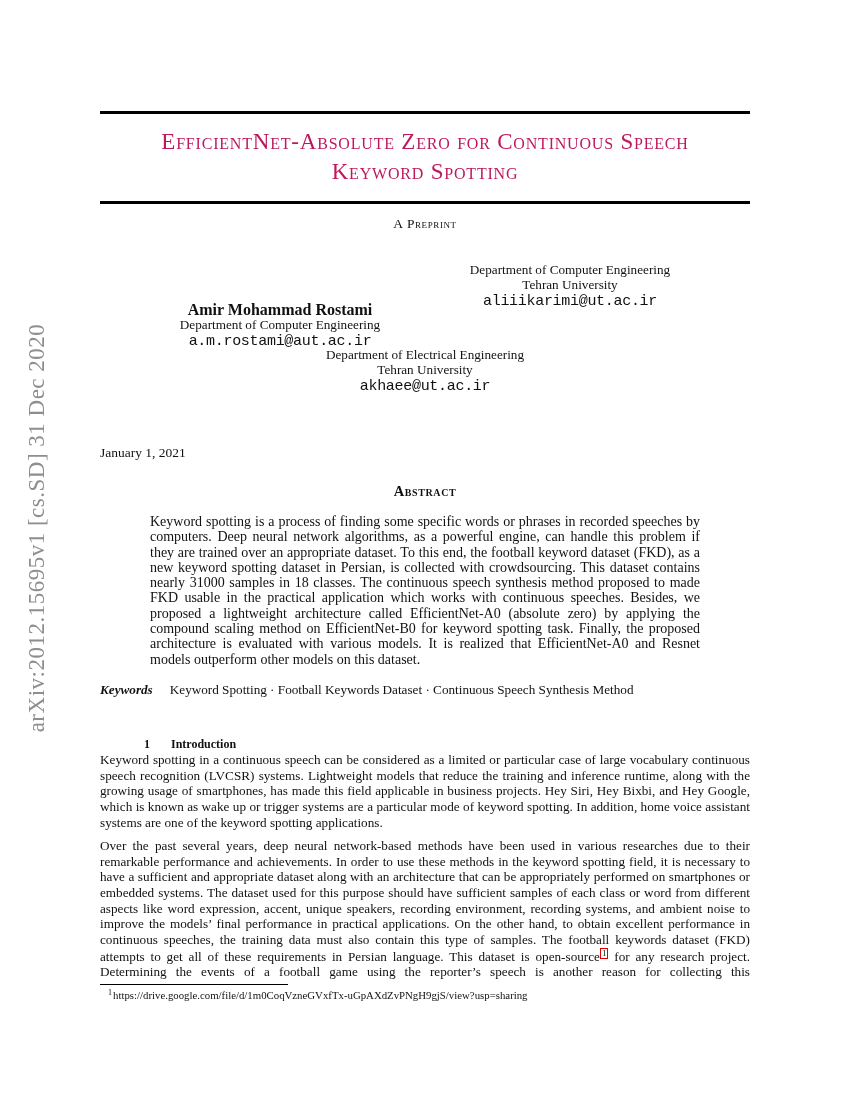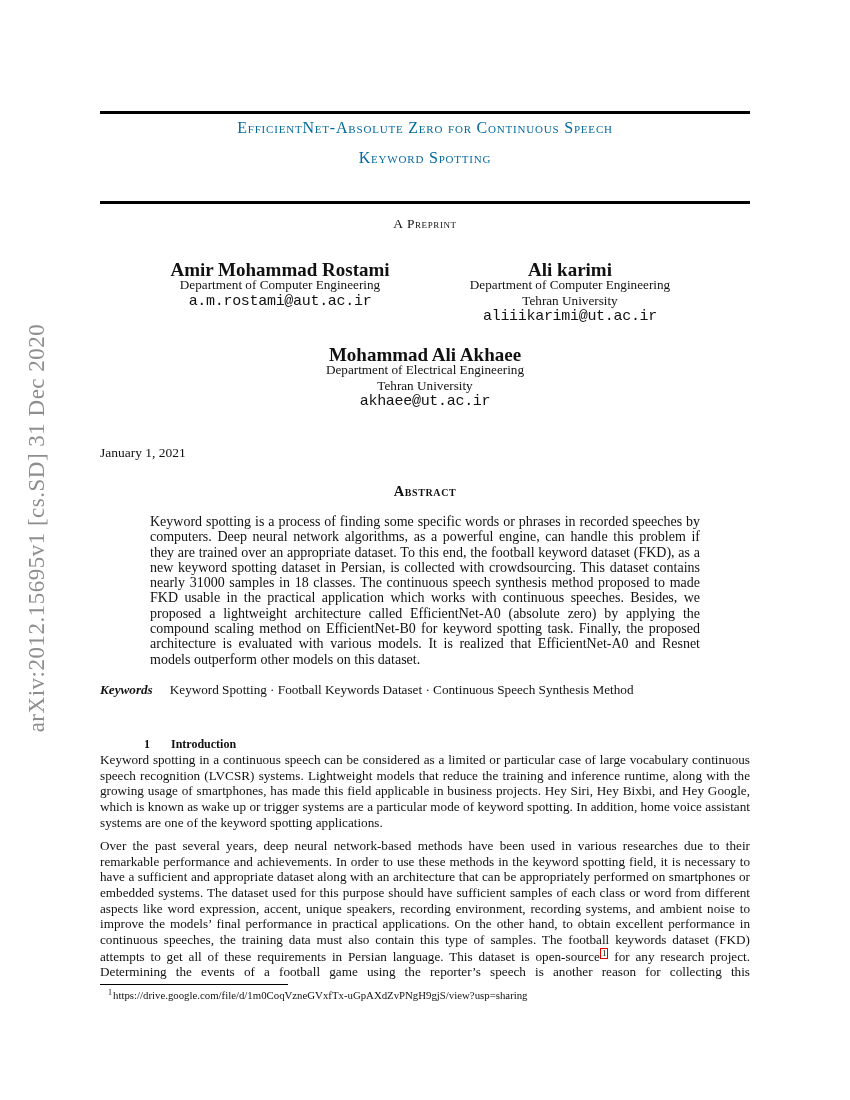--- a/index.html
+++ b/index.html
@@ -20,37 +20,37 @@
     white-space: nowrap;
     font-size: 23px;
     letter-spacing: 0.5px;
     color: #8e8e8e;
   }
   .content { position: absolute; left: 100px; top: 0; width: 650px; }
   .rule { position: absolute; left: 0; width: 650px; height: 2.5px; background: #000; }
   .rule-top { top: 111px; }
   .rule-bottom { top: 201px; }
   .paper-title {
-    position: absolute; top: 113px; width: 650px;
+    position: absolute; top: 127px; width: 650px;
     text-align: center;
     font-variant: small-caps;
-    font-size: 16px;
+    font-size: 23px;
     line-height: 30px;
     letter-spacing: 0.8px;
-    color: #0369a1;
+    color: #be185d;
   }
   .preprint {
     position: absolute; top: 216px; width: 650px;
     text-align: center;
     font-variant: small-caps;
     font-size: 13.5px;
     letter-spacing: 0.6px;
   }
   .author { position: absolute; text-align: center; font-size: 13.2px; line-height: 15.3px; }
-  .author-name { font-weight: bold; font-size: 19px; }
+  .author-name { font-weight: bold; font-size: 16px; margin-top: 40px; }
   .author-email { font-family: "Liberation Mono", monospace; font-size: 15px; letter-spacing: -0.3px; margin-top: 1px; }
   .author-1 { top: 262px; left: 20px;  width: 320px; }
   .author-2 { top: 262px; left: 310px; width: 320px; }
   .author-3 { top: 347px; left: 0;     width: 650px; }
   .date-line {
     position: absolute; top: 445px; width: 650px;
     text-align: left; font-size: 13.5px;
   }
   .abstract-heading {
     position: absolute; top: 483px; width: 650px;
@@ -111,28 +111,26 @@
 
     <div class="preprint">A Preprint</div>
 
     <div class="author author-1">
       <div class="author-name">Amir Mohammad Rostami</div>
       <div class="author-line">Department of Computer Engineering</div>
       <div class="author-email">a.m.rostami@aut.ac.ir</div>
     </div>
 
     <div class="author author-2">
-      <div class="author-name">Ali karimi</div>
       <div class="author-line">Department of Computer Engineering</div>
       <div class="author-line">Tehran University</div>
       <div class="author-email">aliiikarimi@ut.ac.ir</div>
     </div>
 
     <div class="author author-3">
-      <div class="author-name">Mohammad Ali Akhaee</div>
       <div class="author-line">Department of Electrical Engineering</div>
       <div class="author-line">Tehran University</div>
       <div class="author-email">akhaee@ut.ac.ir</div>
     </div>
 
     <div class="date-line">January 1, 2021</div>
 
     <div class="abstract-heading">Abstract</div>
 
     <div class="abstract-body">Keyword spotting is a process of finding some specific words or phrases in recorded speeches by computers. Deep neural network algorithms, as a powerful engine, can handle this problem if they are trained over an appropriate dataset. To this end, the football keyword dataset (FKD), as a new keyword spotting dataset in Persian, is collected with crowdsourcing. This dataset contains nearly 31000 samples in 18 classes. The continuous speech synthesis method proposed to made FKD usable in the practical application which works with continuous speeches. Besides, we proposed a lightweight architecture called EfficientNet-A0 (absolute zero) by applying the compound scaling method on EfficientNet-B0 for keyword spotting task. Finally, the proposed architecture is evaluated with various models. It is realized that EfficientNet-A0 and Resnet models outperform other models on this dataset.</div>

